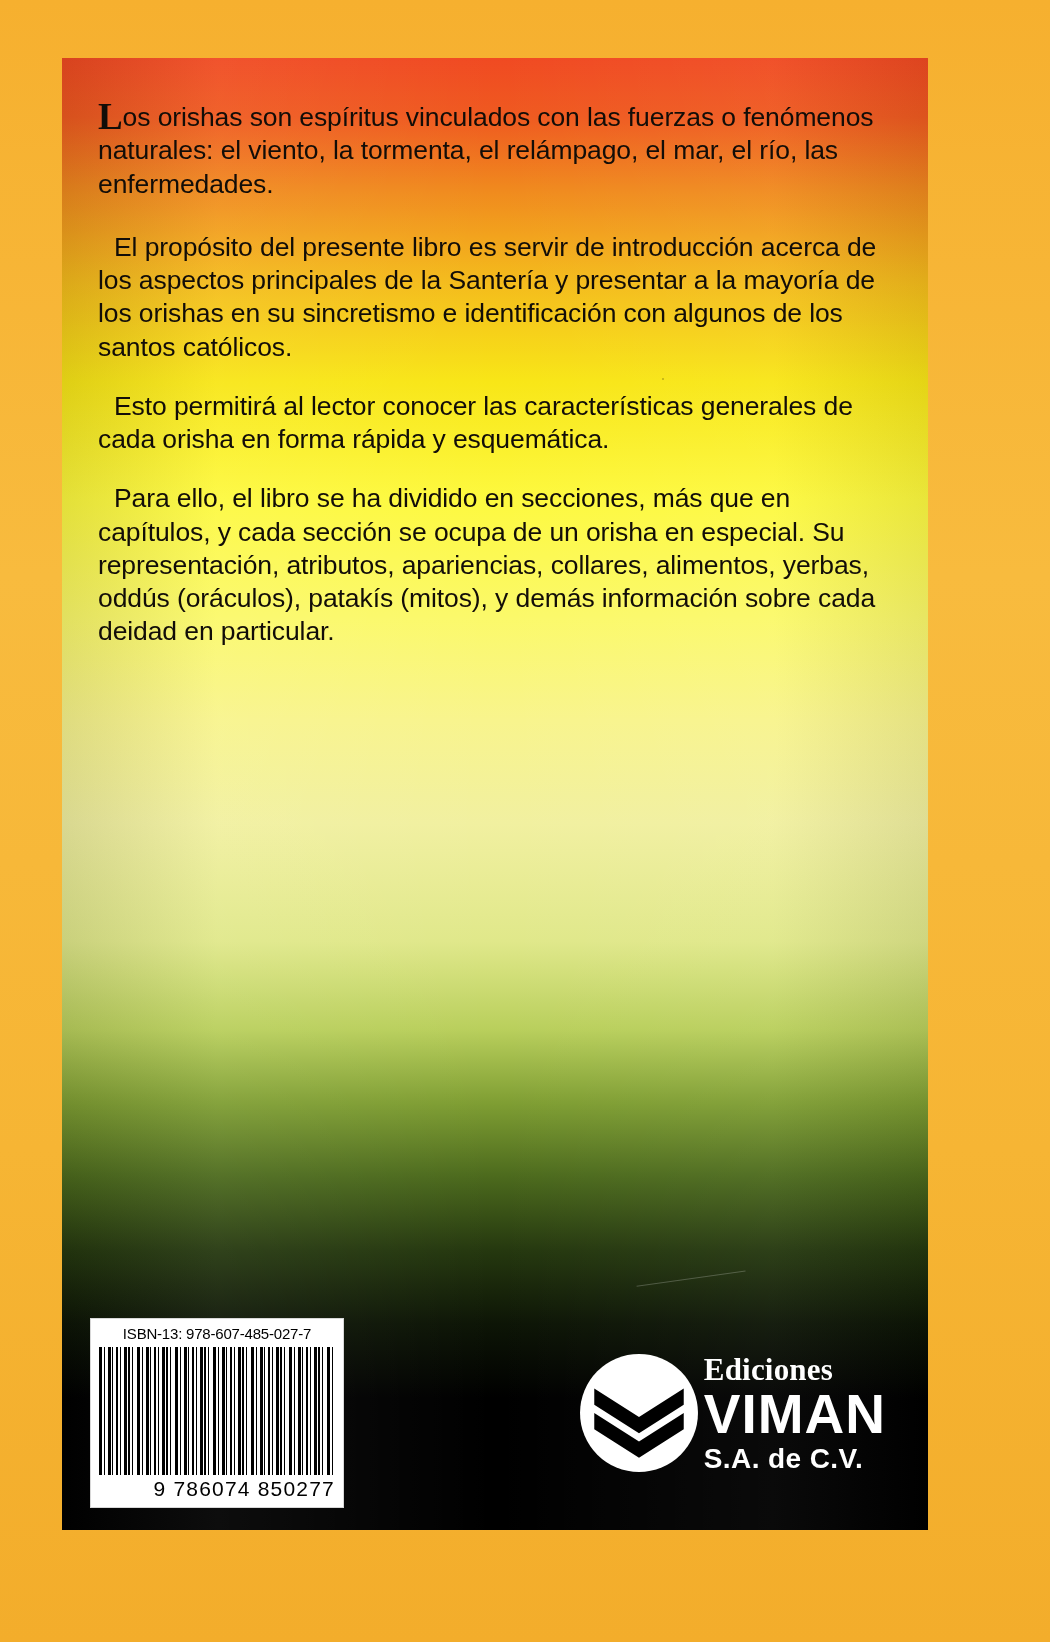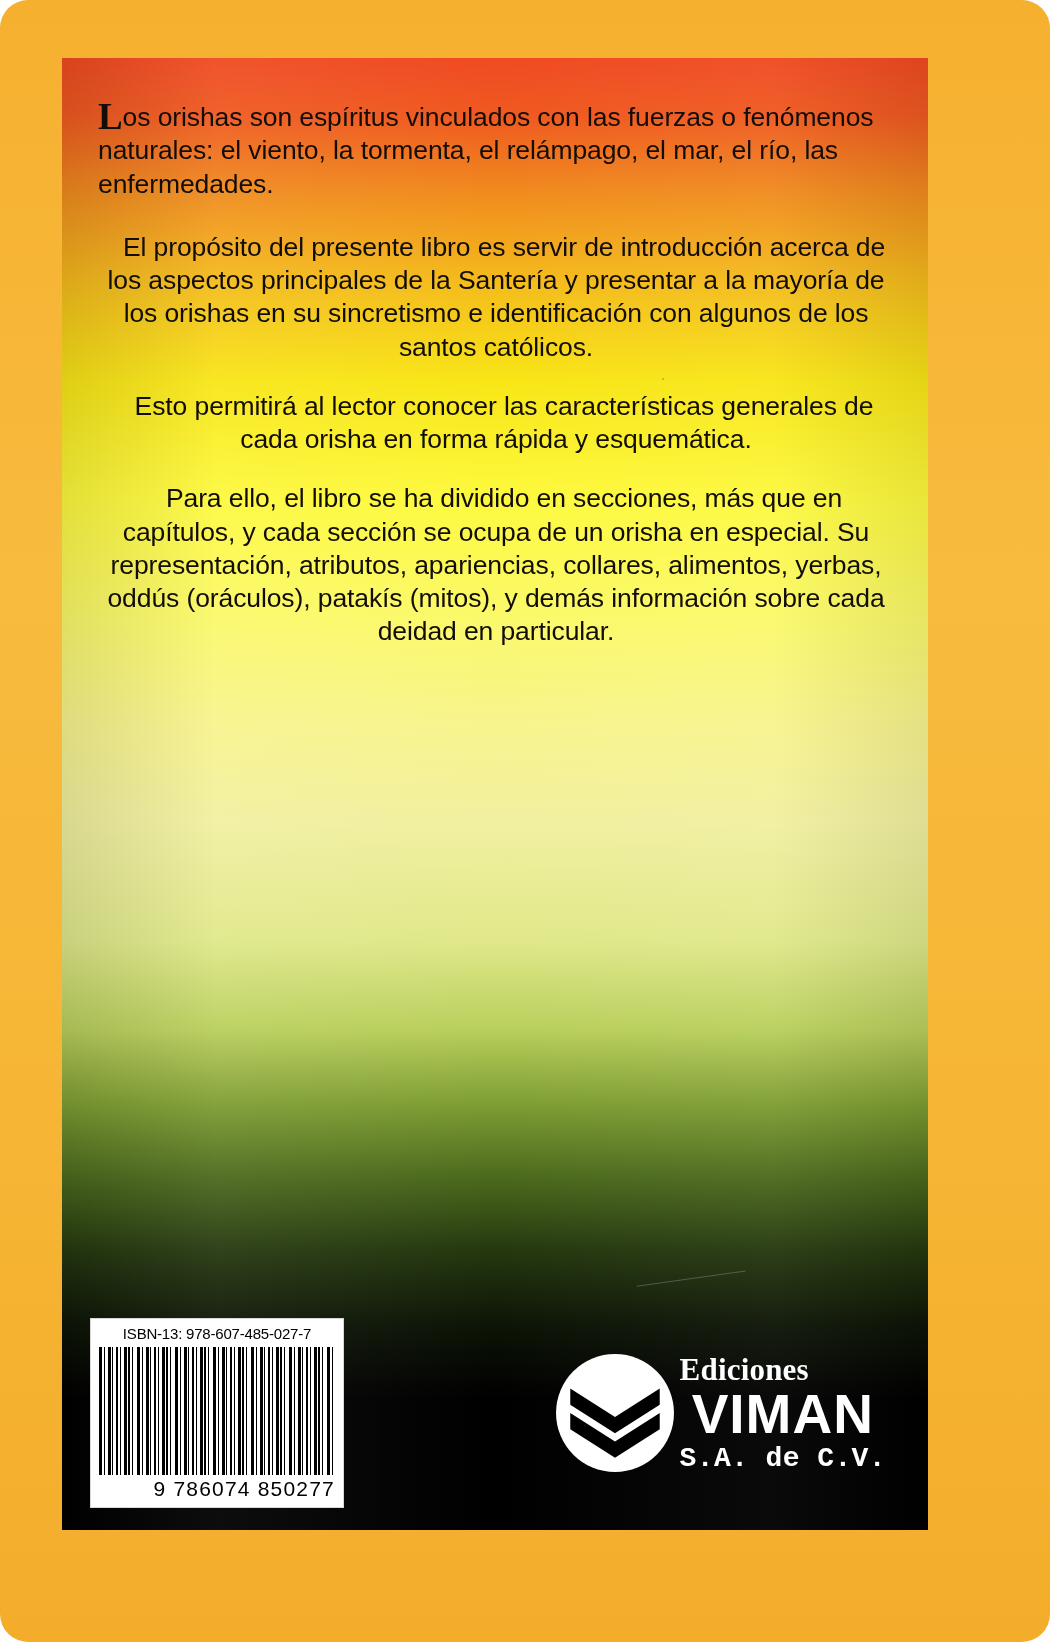--- a/index.html
+++ b/index.html
@@ -16,21 +16,20 @@
 
   
   .book-back-cover {
     position: absolute;
     left: 0;
     top: 0;
     width: 1050px;
     height: 1642px;
     background: #f7b232;
     background: linear-gradient(180deg, #f6b02f 0%, #f8bb3e 35%, #f6b534 70%, #f3ad2b 100%);
-    border-radius: 28px;
   }
 
   
   .cover-panel {
     position: absolute;
     left: 62px;
     top: 58px;
     width: 866px;
     height: 1472px;
     overflow: hidden;
@@ -79,21 +78,20 @@
     text-align: left;
     font-family: "Liberation Sans", sans-serif;
   }
 
   .blurb p.lead {
     margin-bottom: 30px;
   }
 
   .blurb p.indent {
     text-indent: 16px;
-    text-align: center;
   }
 
   .dropcap {
     font-family: "Liberation Serif", serif;
     font-size: 37px;
     line-height: 0.9;
     font-weight: 700;
     vertical-align: -3px;
     padding-right: 0px;
   }
@@ -175,21 +173,21 @@
   .pub-line2 {
     font-family: "Liberation Sans", sans-serif;
     font-weight: 700;
     font-size: 55px;
     letter-spacing: 1px;
     display: block;
     margin-bottom: 3px;
     text-align: center;
   }
   .pub-line3 {
-    font-family: Liberation Mono, monospace;
+    font-family: Liberation Sans, sans-serif;
     font-weight: 700;
     font-size: 28px;
     letter-spacing: 0.4px;
     display: block;
   }
 
   
   .scuff-a {
     position: absolute;
     right: 180px;

